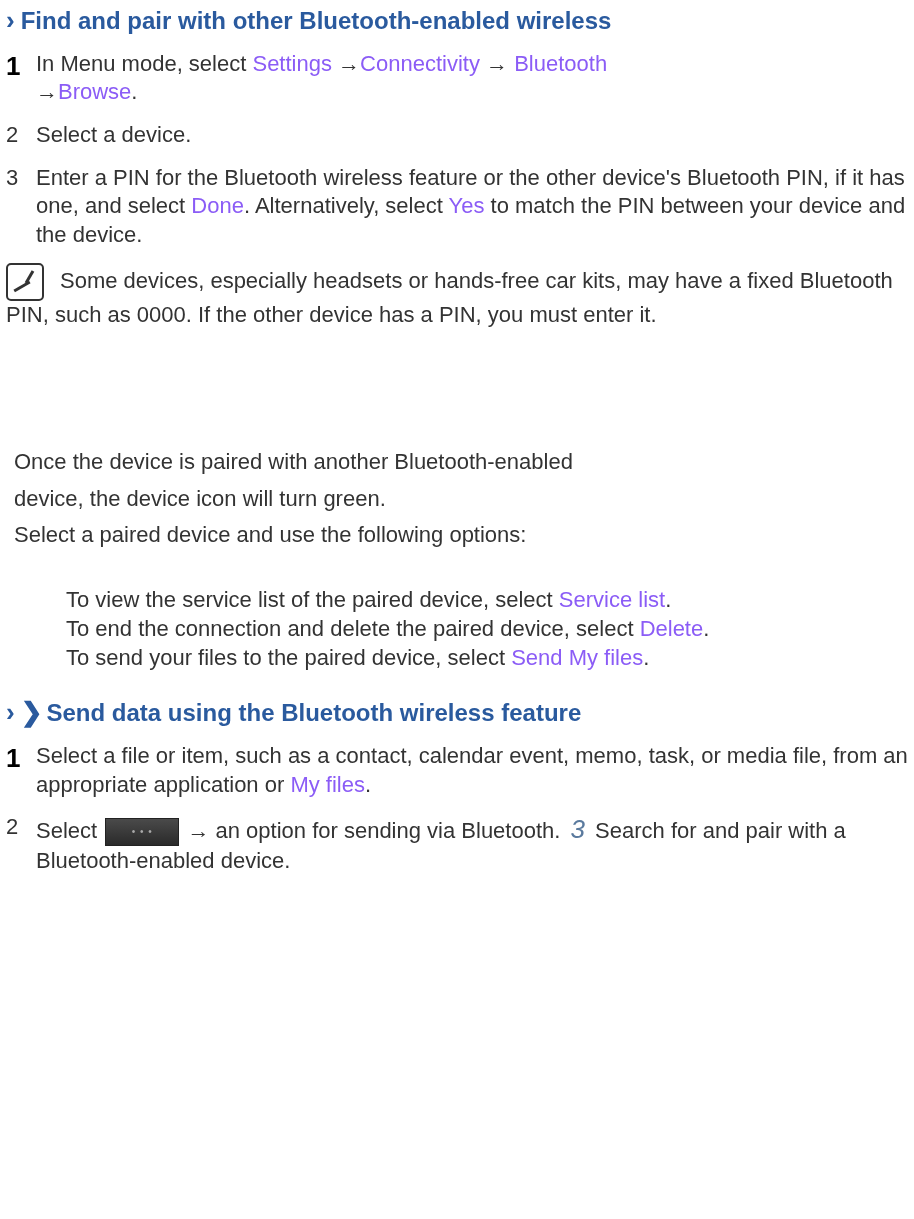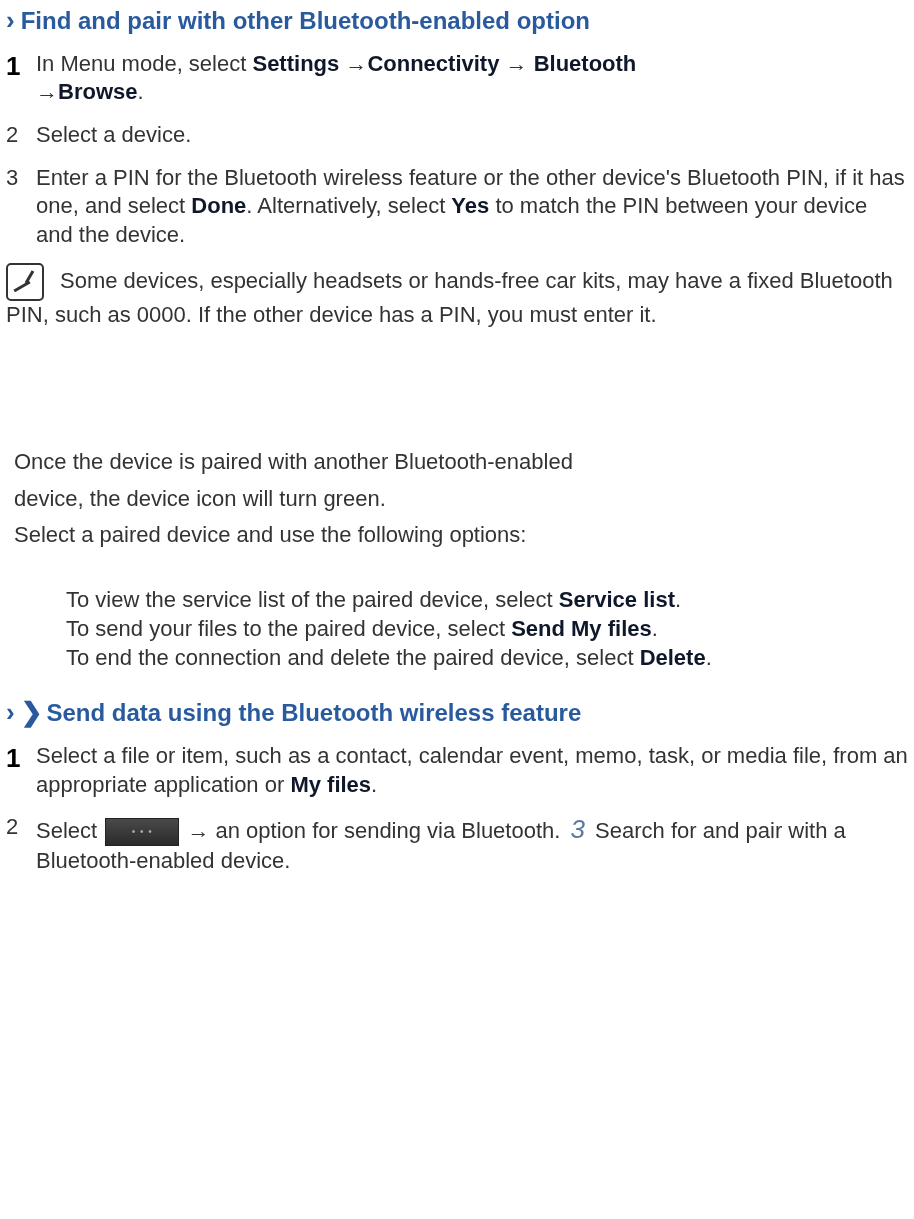--- a/index.html
+++ b/index.html
@@ -24,22 +24,22 @@
     font-size: 26px;
     margin-right: 6px;
   }
   .chevron2 {
     color: #2a5a9e;
     font-weight: bold;
     font-size: 26px;
     margin-right: 4px;
   }
   .bold-dark {
-    font-weight: bold;
-    color: #0f172a;
+    font-weight: normal;
+    color: #8b5cf6;
   }
   ol.steps {
     list-style: none;
     padding: 0;
     margin: 0;
   }
   ol.steps > li {
     display: flex;
     margin-bottom: 14px;
   }
@@ -133,21 +133,21 @@
   p { margin: 8px; }
   .sec2 { margin-top: 24px; }
 </style>
 </head>
 <body>
 
 
 
 
 <div class="section-title">
-  <span class="chevron">›</span><span>Find and pair with other Bluetooth-enabled option</span>
+  <span class="chevron">›</span><span>Find and pair with other Bluetooth-enabled wireless</span>
 </div>
 
 
 <ol class="steps">
   <li>
     <div class="step-num big">1</div>
     <div class="step-body">
       <span>In Menu mode, select </span><span class="bold-dark">Settings</span><span> →</span><span class="bold-dark">Connectivity</span><span> → </span><span class="bold-dark">Bluetooth</span><br><span> →</span><span class="bold-dark">Browse</span><span>.</span>
     </div>
   </li>
@@ -170,22 +170,22 @@
 
 <div class="gap"></div>
 
 
 <p>Once the device is paired with another Bluetooth-enabled</p>
 <p>device, the device icon will turn green.</p>
 <p>Select a paired device and use the following options:</p>
 <br>
 <div class="indent-list">
   <p class="indent-list-item"><span>To view the service list of the paired device, select </span><span class="bold-dark">Service list</span>.</p>
+  <p class="indent-list-item"><span>To end the connection and delete the paired device, select </span><span class="bold-dark">Delete</span>.</p>
   <p class="indent-list-item"><span>To send your files to the paired device, select </span><span class="bold-dark">Send My files</span>.</p>
-  <p class="indent-list-item"><span>To end the connection and delete the paired device, select </span><span class="bold-dark">Delete</span>.</p>
 </div>
 
 
 <div class="section-title sec2">
   <span class="chevron">›</span><span class="chevron2">❯</span><span>Send data using the Bluetooth wireless feature</span>
 </div>
 
 
 <ol class="steps">
   <li>

